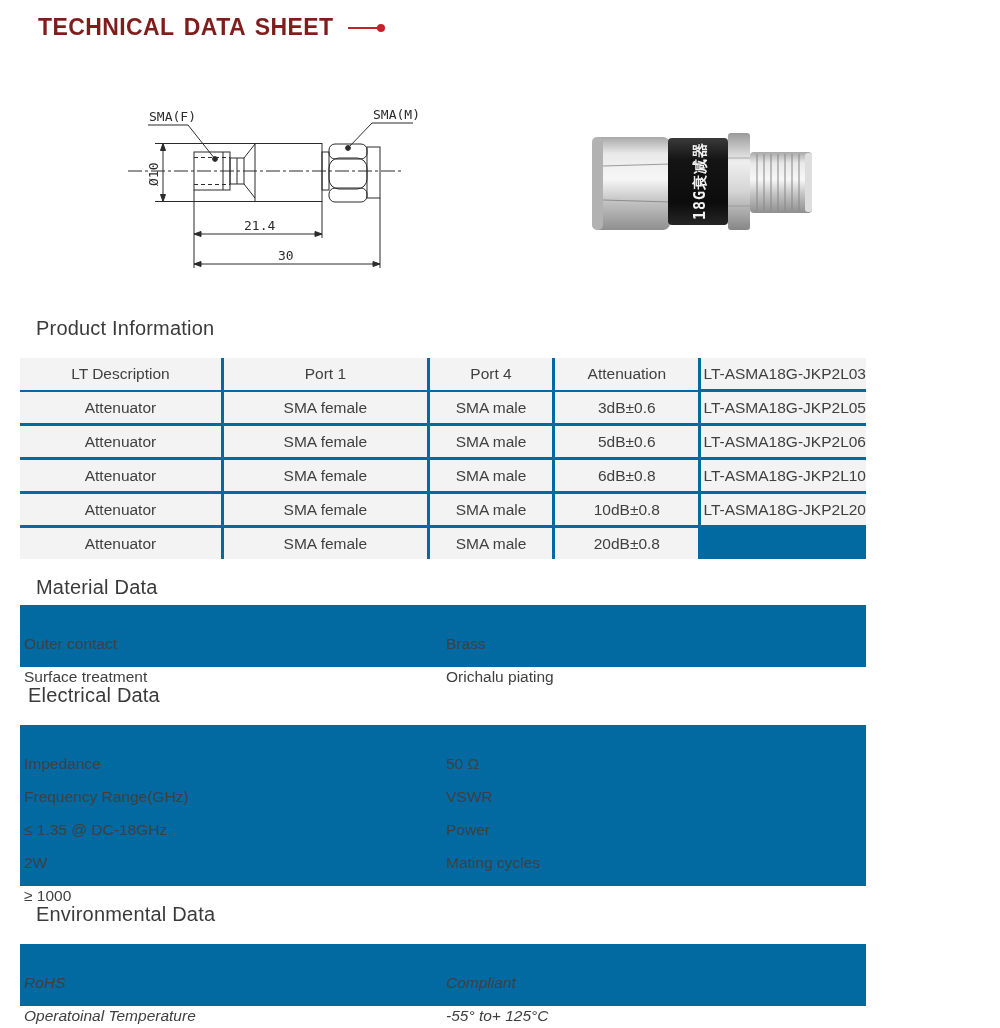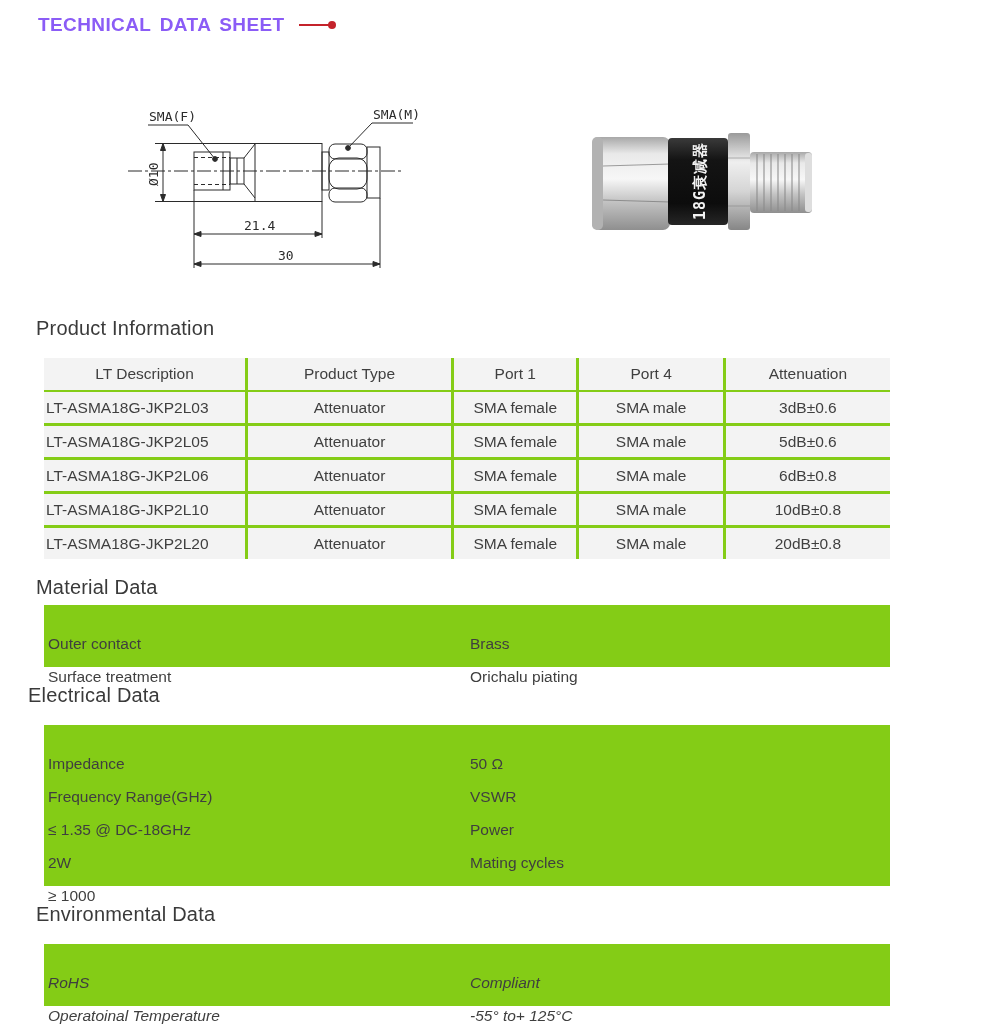--- a/index.html
+++ b/index.html
@@ -3,37 +3,37 @@
 <meta charset="utf-8">
 <style>
   * { margin:0; padding:0; box-sizing:border-box; }
   html,body { background:#ffffff; }
   .page {
     position:relative; width:1000px; height:1028px; background:#fff;
     font-family:"Liberation Sans", sans-serif; color:#3f3f3f; overflow:hidden;
   }
   
   .hdr { position:absolute; left:38px; top:14px; display:flex; align-items:center; gap:14px; }
-  .hdr-title { font-size:19px; font-weight:bold; color:#8b5cf6; letter-spacing:.4px; word-spacing:3px; }
+  .hdr-title { font-size:23px; font-weight:bold; color:#7f1d1d; letter-spacing:.4px; word-spacing:3px; }
   .hdr-arrow { display:flex; align-items:center; }
   .hdr-arrow .line { width:30px; height:2px; background:#c4232b; }
   .hdr-arrow .dot  { width:8px; height:8px; border-radius:50%; background:#c4232b; margin-left:-1px; }
   
   .fig { position:absolute; }
   .drawing  { left:110px; top:88px;  width:340px; height:190px; }
   .photo    { left:585px; top:128px; width:235px; height:105px; }
   svg text { font-family:"DejaVu Sans Mono", monospace; }
   
   .sec-head { position:absolute; font-size:20px; font-weight:normal; color:#3a3a3a; letter-spacing:.2px; }
   .h-pi  { left:36px; top:317px; }
   .h-md  { left:36px; top:576px; }
   .h-ed  { left:28px; top:684px; }
   .h-env { left:36px; top:903px; }
   
-  .tbl { position:absolute; left:44px; width:846px; display:grid; gap:3px; background:#84cc16; }
+  .tbl { position:absolute; left:20px; width:846px; display:grid; gap:3px; background:#0369a1; }
   .tbl .cell {
     background:#f3f3f3; display:flex; align-items:center; justify-content:center;
     font-size:15.5px; color:#3f3f3f; white-space:nowrap;
   }
   .t-pi  { top:358px; grid-template-columns:202fr 204fr 123fr 144fr 165fr; grid-auto-rows:31px; }
   .t-pi .hrow { height:32px; }
   .t-pi .c1d { justify-content:flex-start; padding-left:2px; }
   .t-2col { grid-template-columns:419fr 424fr; grid-auto-rows:29px; gap:4px 3px; }
   .t-2col .cell { justify-content:flex-start; padding-left:4px;margin-top:39px; }
   .t-md  { top:605px; }
@@ -174,21 +174,20 @@
           <line x1="207" y1="26" x2="207" y2="83"></line>
         <line x1="214" y1="26" x2="214" y2="83"></line>
       </g>
       <rect x="220" y="25" width="7" height="59" rx="3" fill="#dedede"></rect>
     </g>
   </svg>
 
   <div class="sec-head h-pi">Product Information</div>
   <div class="tbl t-pi">
     <div class="cell hrow">LT Description</div>
-    <div class="cell hrow">Product Type</div>
     <div class="cell hrow">Port 1</div>
     <div class="cell hrow">Port 4</div>
     <div class="cell hrow">Attenuation</div>
 
     <div class="cell c1d">LT-ASMA18G-JKP2L03</div>
     <div class="cell">Attenuator</div>
     <div class="cell">SMA female</div>
     <div class="cell">SMA male</div>
     <div class="cell">3dB±0.6</div>
 

